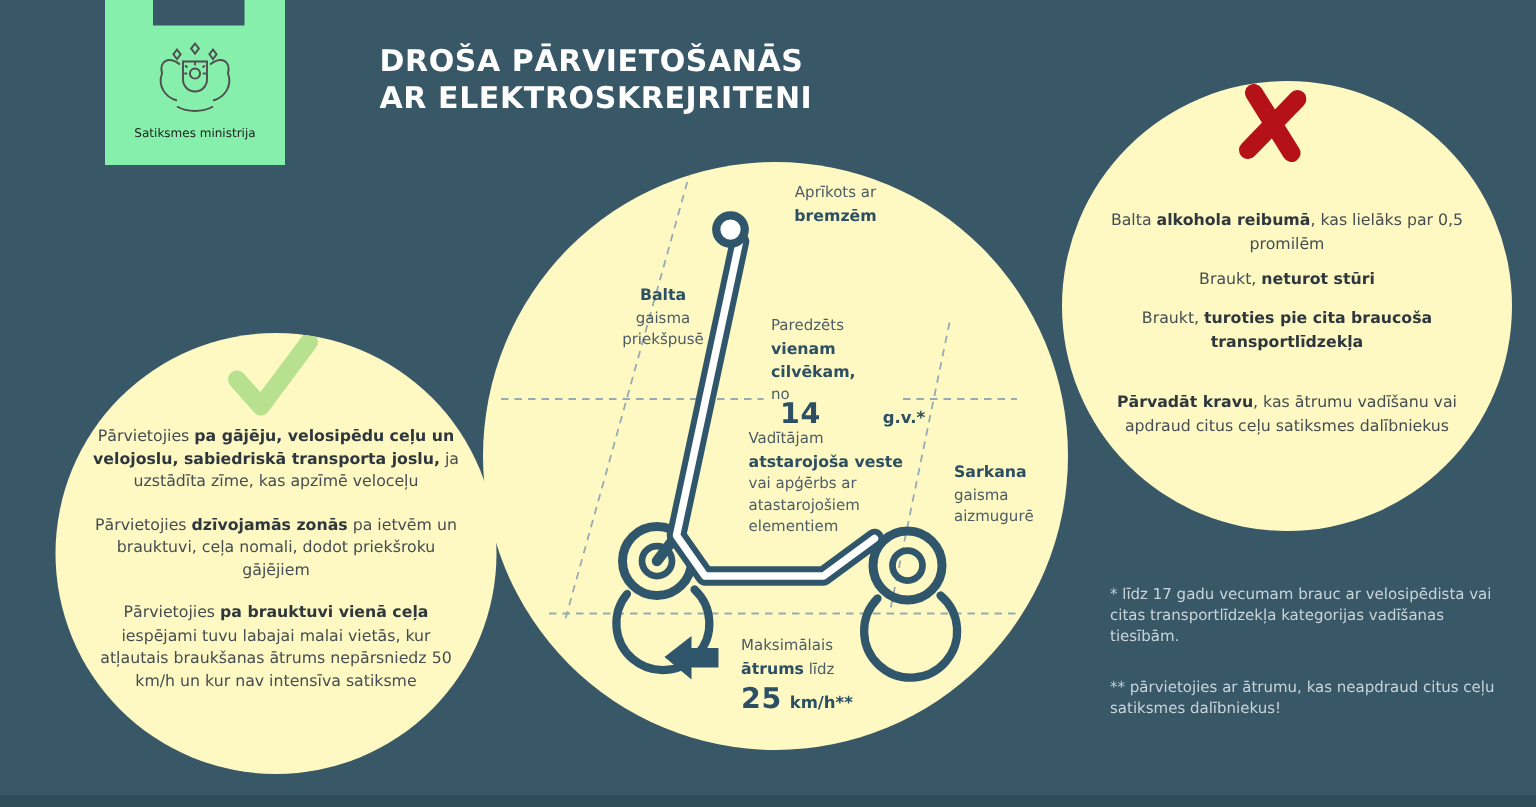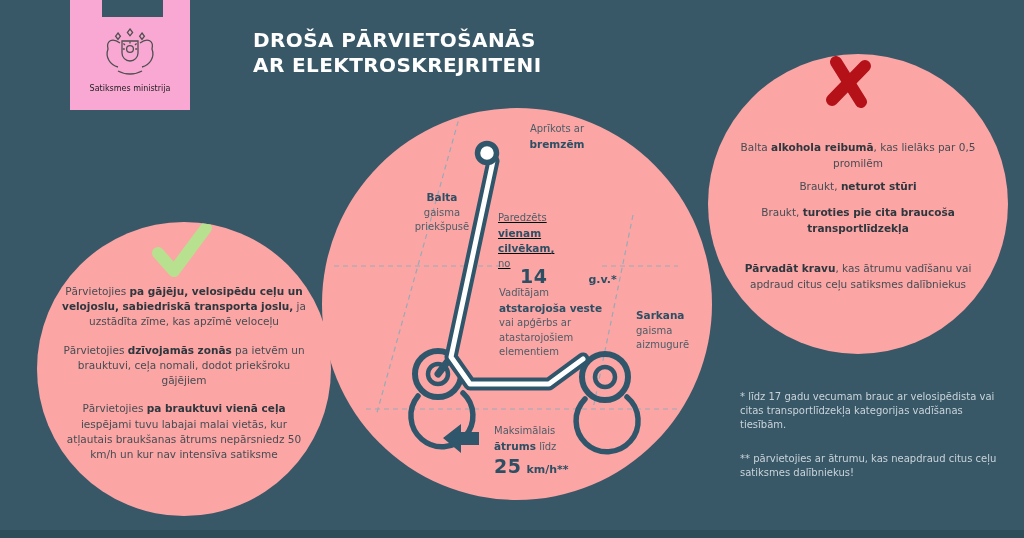--- a/index.html
+++ b/index.html
@@ -2,24 +2,24 @@
 <html style="--background: #385767; --footer_strip: #2e4d5b; --teal: #30566b; --check_green: #b7e18e; --cross_red: #b41118; --dash: #97abb5; --text: #454d52; --text_bold: #2d373d; --label: #4c5d66; --label_bold: #2c4f63; --footnote: #c9d4da;"><head>
 <meta charset="utf-8">
 <style>
   html,body{margin:0;padding:0;}
   body{
     width:1024px;height:538px;position:relative;overflow:hidden;
     background:var(--background,#385767);
     font-family:"DejaVu Sans","Liberation Sans",sans-serif;
   }
   .abs{position:absolute;}
-  .circle{position:absolute;background:#fca5a5;border-radius:50%;overflow:hidden;}
-
-  
-  .tag{left:70px;top:0;width:120px;height:110px;background:#f9a8d4;}
+  .circle{position:absolute;background:#fef9c3;border-radius:50%;overflow:hidden;}
+
+  
+  .tag{left:70px;top:0;width:120px;height:110px;background:#86efac;}
   .tag-notch{left:32px;top:0;width:61px;height:17px;background:var(--background,#385767);}
   .ministry-name{left:0;top:84px;width:120px;text-align:center;
     font-size:8px;color:#222;letter-spacing:0;}
 
   
   .title{left:253px;top:28px;color:#fff;font-weight:bold;font-size:20px;
     line-height:1.24;letter-spacing:0.4px;white-space:nowrap;}
 
   
   .allowed{left:37px;top:222px;width:294px;height:294px;}
@@ -142,21 +142,21 @@
       <div><span>Aprīkots ar</span></div>
       <div><b>bremzēm</b></div>
     </div>
 
   <div class="lbl center" style="left:55px;top:82px;width:130px;">
       <div><b>Balta</b></div>
       <div><span>gaisma</span></div>
       <div><span>priekšpusē</span></div>
     </div>
 
-  <div class="lbl" style="left:176px;top:103px;text-decoration:underline;">
+  <div class="lbl" style="left:192px;top:103px;">
       <div><span>Paredzēts</span></div>
       <div><b>vienam</b></div>
       <div><b>cilvēkam,</b></div>
       <div><span>no</span></div>
     </div>
 
   <div class="bignum-row" style="left:198px;top:157px;gap:41px;">
     <span class="bignum">14</span>
     <span class="bignum-suffix">g.v.*</span>
   </div>

